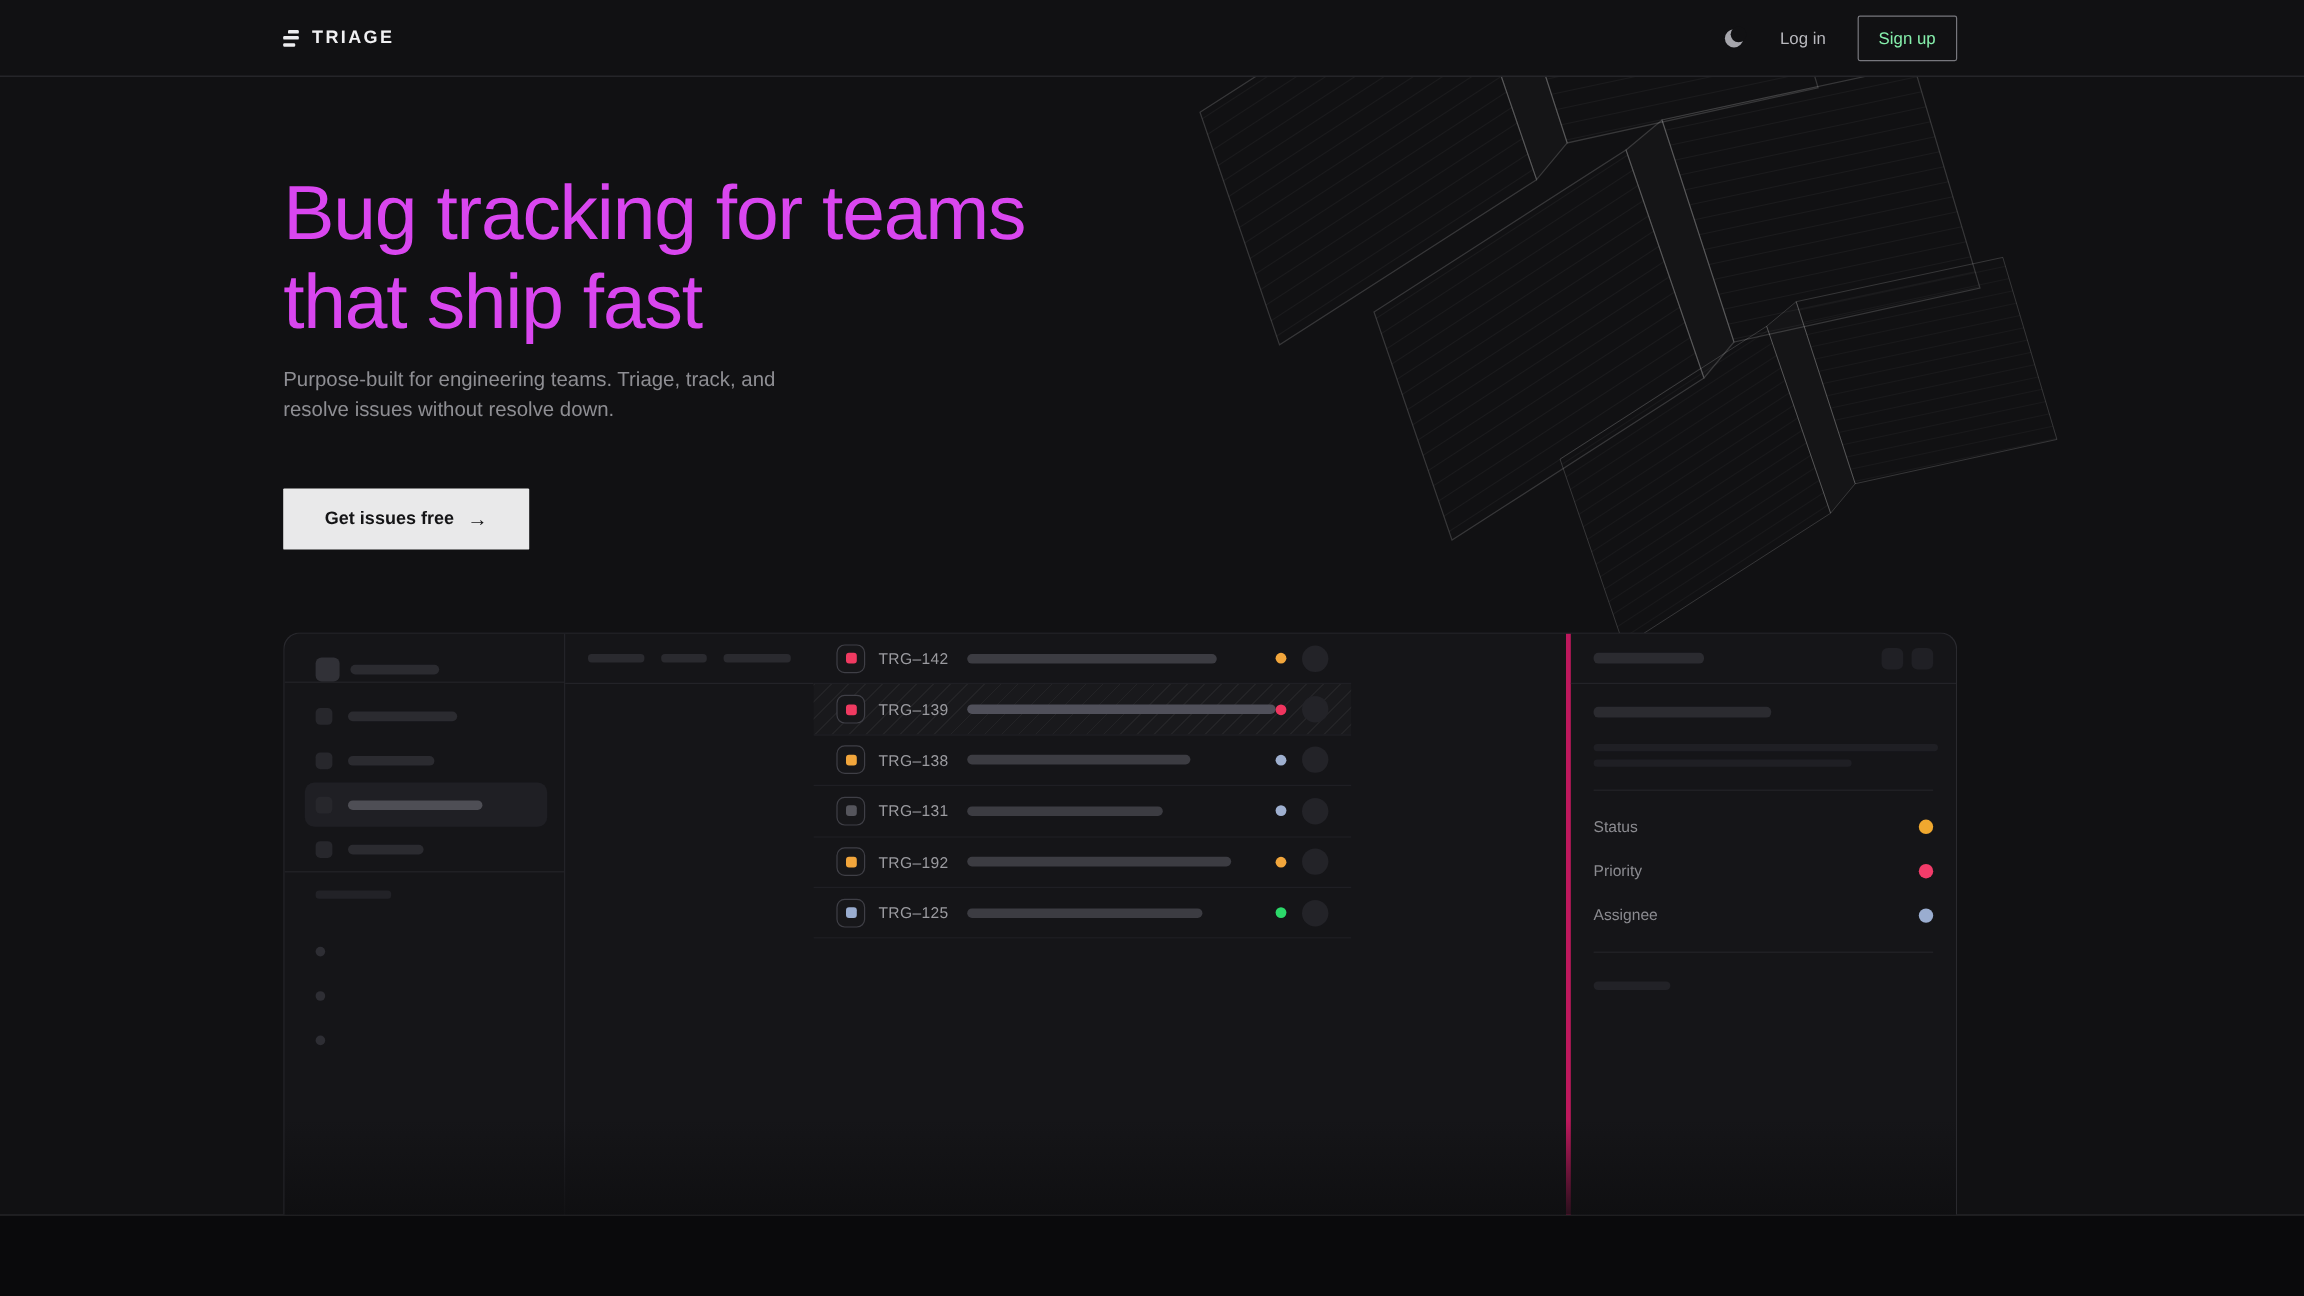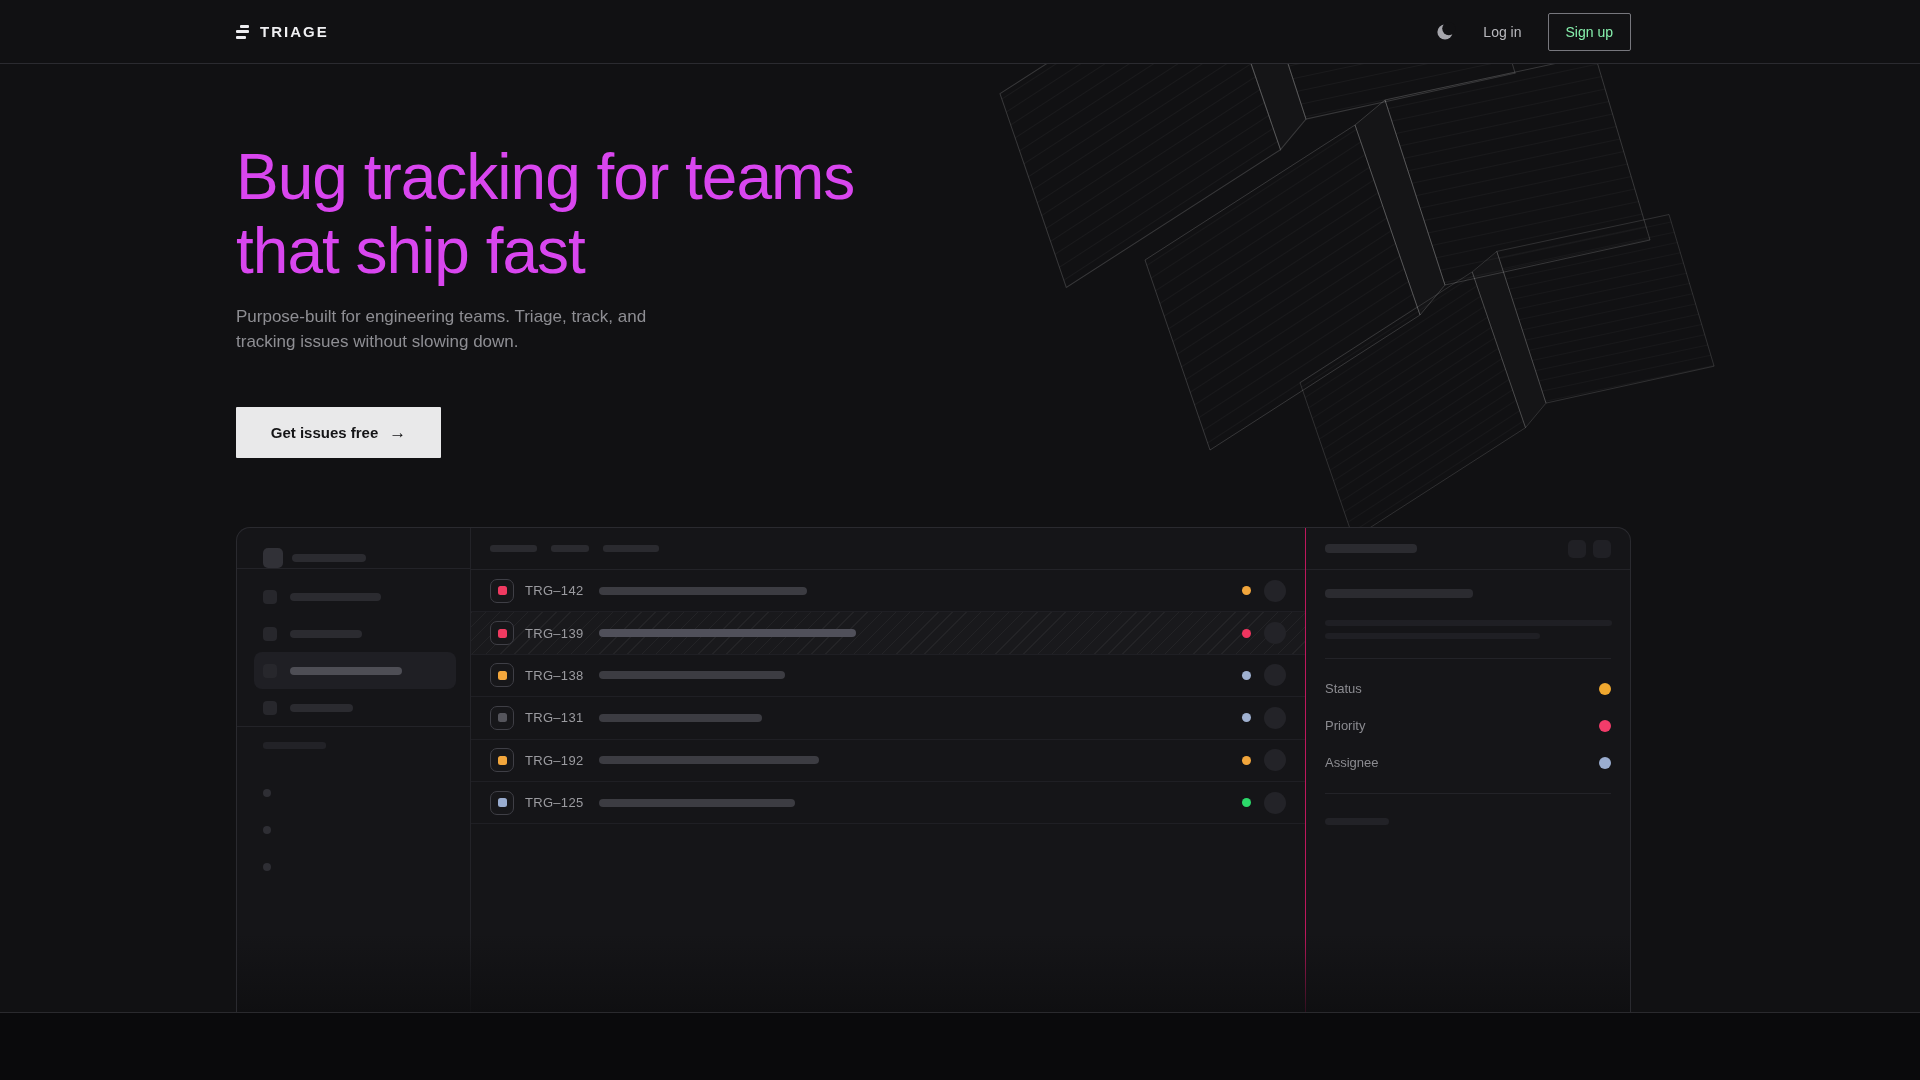--- a/index.html
+++ b/index.html
@@ -57,38 +57,38 @@
   .s-item { height:37px; display:flex; align-items:center; gap:13px; padding-left:9px; border-radius:8px; }
   .s-item.active { background:#1f1f24; }
   .s-ico { width:14px; height:14px; border-radius:4px; background:#27272c; }
   .s-pill { height:8px; background:#2b2b30; border-radius:4px; }
   .s-item.active .s-pill { background:#4e4e55; }
   .side-div2 { margin-top:10px; }
   .s-section { width:63px; height:7px; background:#222227; border-radius:3px; margin:15px 0 0 26px; }
   .s-dot { width:8px; height:8px; border-radius:50%; background:#2e2e34; position:absolute; left:26px; }
 
   
-  .m-main { flex:1; display:flex; flex-direction:column; }
+  .m-main { flex:1; display:flex; flex-direction:row; }
   .list-head { height:42px; border-bottom:1px solid #232328; display:flex; align-items:center; gap:14px; padding:0 19px; }
   .tab-pill { height:7px; background:#2a2a2f; border-radius:3px; }
   .row { height:42.4px; display:flex; align-items:center; padding:0 19px; border-bottom:1px solid #1f1f24; }
   .row.selected { background:
       repeating-linear-gradient(135deg, rgba(255,255,255,0.045) 0 1px, transparent 1px 10px),
       rgba(255,255,255,0.02); }
   .issue-icon { width:24px; height:24px; border:1px solid #3f3f46; border-radius:7px; background:#17171a;
                 display:flex; align-items:center; justify-content:center; }
   .issue-icon i { display:block; width:9px; height:9px; border-radius:2.5px; }
   .issue-id { width:62px; margin-left:11px; font-size:13px; letter-spacing:0.3px; color:#9b9ba0; }
   .issue-bar { height:8px; border-radius:4px; background:#3c3c42; margin-left:12px; }
   .row.selected .issue-bar { background:#50505a; }
   .status-dot { width:9px; height:9px; border-radius:50%; margin-left:auto; }
   .avatar { width:22px; height:22px; border-radius:50%; background:#232328; margin-left:13px; }
 
   
-  .m-panel { width:325px; border-left:1px solid #be185d; position:relative; }
+  .m-panel { width:325px; border-left:4px solid #be185d; position:relative; }
   .p-head { height:42px; border-bottom:1px solid #232328; display:flex; align-items:center; padding:0 19px; }
   .p-head .skel { width:92px; height:9px; border-radius:4px; }
   .p-sq { width:18px; height:18px; border-radius:5px; background:#202025; }
   .p-sq.first { margin-left:auto; }
   .p-sq + .p-sq { margin-left:7px; }
   .p-body { padding:19px 19px 0 19px; }
   .p-title { width:148px; height:9px; }
   .p-line1 { width:287px; height:6px; background:#1f1f24; margin-top:22px; }
   .p-line2 { width:215px; height:6px; background:#1f1f24; margin-top:7px; }
   .p-div { border:none; border-top:1px solid #232328; margin:19px 0 11px 0; }
@@ -147,21 +147,21 @@
     </div>
   </nav>
 
   <div class="container">
     <h1>
       <span>Bug tracking for teams</span><br>
       <span>that ship fast</span>
     </h1>
     <p class="subtitle">
       <span>Purpose-built for engineering teams. Triage, track, and</span><br>
-      <span>tracking issues without slowing down.</span>
+      <span>resolve issues without resolve down.</span>
     </p>
     <button class="cta">
       <span>Get issues free</span>
       <span class="arrow">→</span>
     </button>
   </div>
 
   <div class="mockup">
 
     <aside class="m-side">

